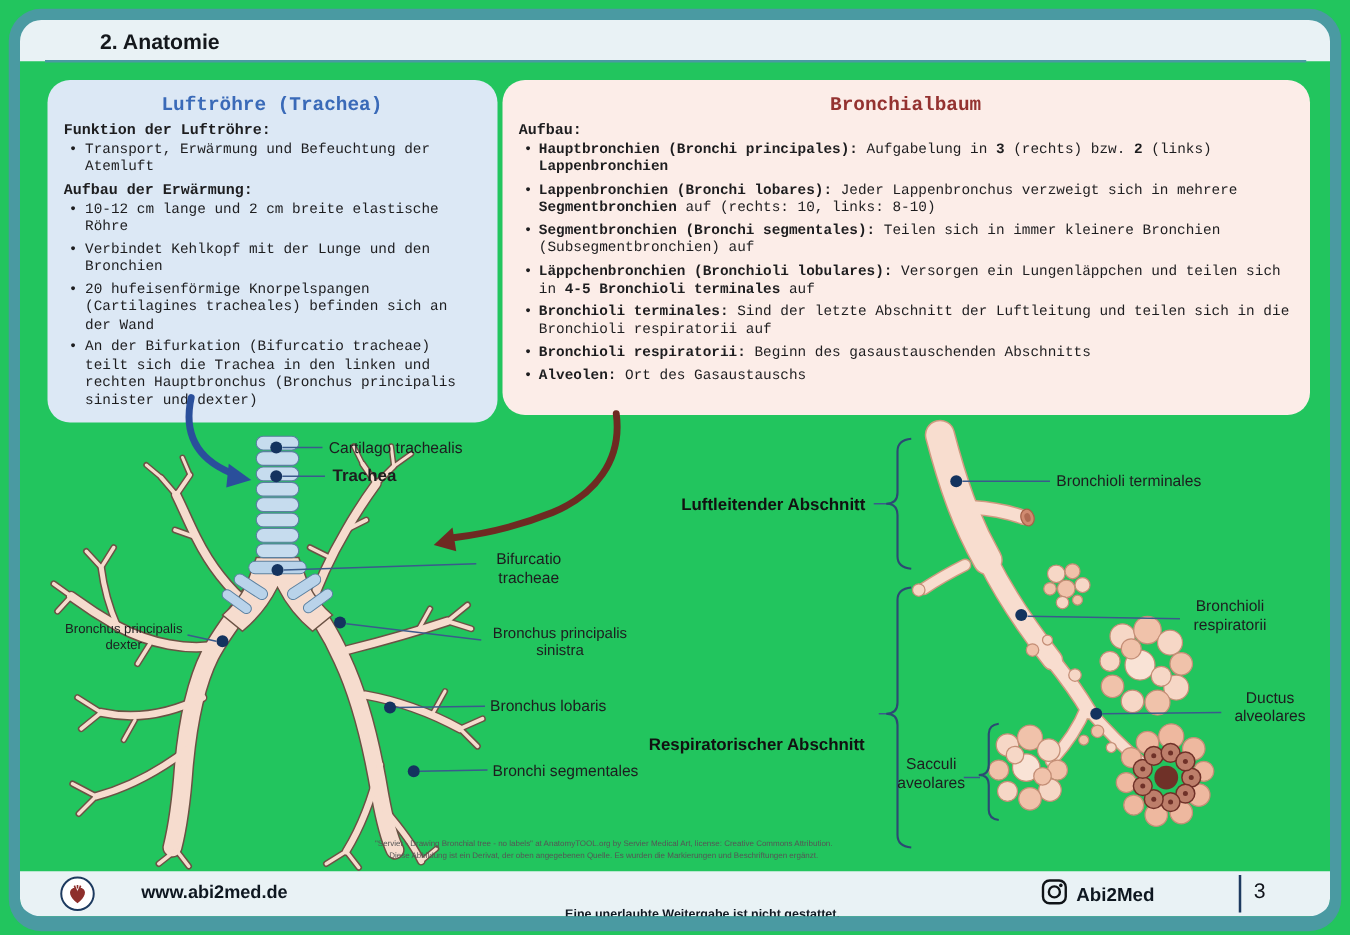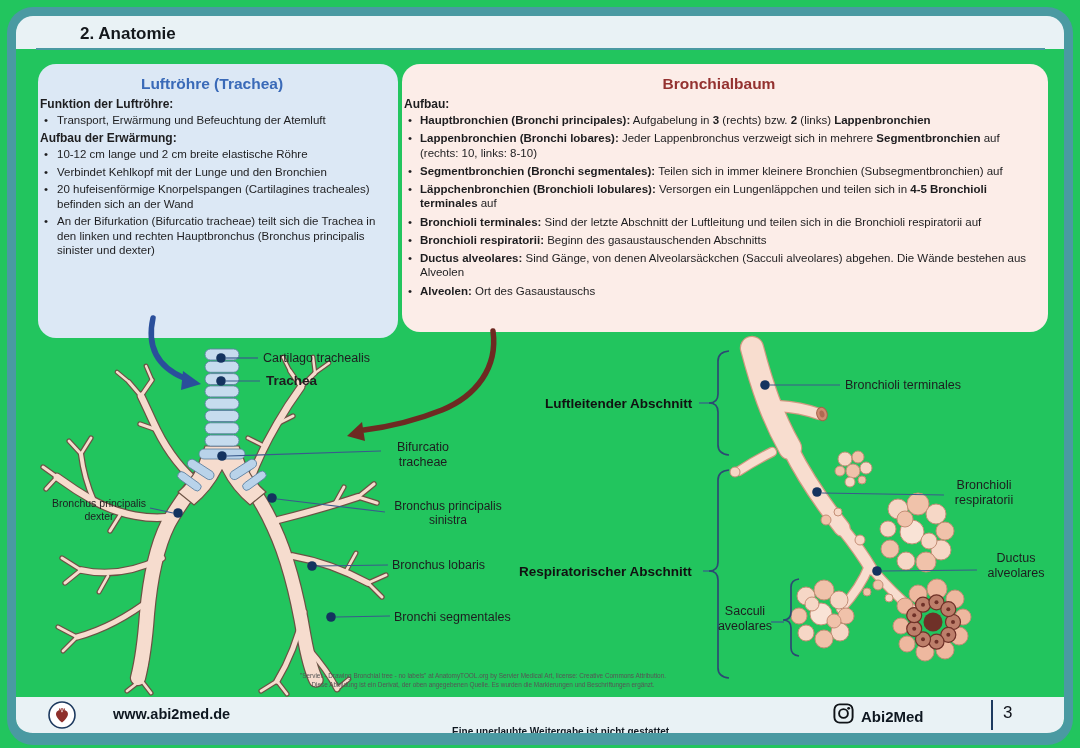--- a/index.html
+++ b/index.html
@@ -11,21 +11,21 @@
   html,body{margin:0;padding:0;background:#fff;}
   .page{position:relative;width:1080px;height:748px;background:#22c55e;overflow:hidden;
         font-family:"Liberation Sans",sans-serif;color:var(--text);}
   .band-top{position:absolute;left:16px;top:16px;right:16px;height:33px;background:var(--band);border-radius:14px 14px 0 0;}
   .band-bottom{position:absolute;left:16px;bottom:15px;right:16px;height:36px;background:var(--band);border-radius:0 0 14px 14px;}
   .rule{position:absolute;left:36px;right:35px;top:48px;height:2px;background:var(--frame);}
   .frame{position:absolute;left:7px;top:7px;right:7px;bottom:3px;border:9px solid var(--frame);
          border-bottom-width:12px;border-radius:26px;pointer-events:none;z-index:9;}
   .page-title{position:absolute;left:80px;top:24px;font-size:17px;font-weight:bold;color:#14181c;z-index:2;}
 
-  .box{position:absolute;border-radius:18px;padding:9px 14px 8px 2px;box-sizing:border-box;z-index:1;}
+  .box{position:absolute;border-radius:18px;padding:9px 14px 8px 13px;box-sizing:border-box;z-index:1;font-family:Liberation Mono, monospace;}
   .box-left{left:38px;top:64px;width:360px;height:274px;background:var(--left-box-bg);}
   .box-right{left:402px;top:64px;width:646px;height:268px;background:var(--right-box-bg);}
   .box-title{text-align:center;font-weight:bold;font-size:15.5px;margin:2px 0 4px 0;}
   .box-left .box-title{color:var(--left-box-title);}
   .box-right .box-title{color:var(--right-box-title);}
   .box-heading{font-weight:bold;font-size:12px;margin:2px 0 2px 0;}
   ul.bullets{list-style:none;margin:0 0 2px 0;padding:0;font-size:11.5px;line-height:1.24;}
   ul.bullets li{position:relative;padding-left:17px;margin:0 0 3.5px 0;}
   ul.bullets li::before{content:"\2022";position:absolute;left:4px;top:0;}
   .box-right ul.bullets li{padding-left:16px;margin-bottom:4px;}
@@ -77,21 +77,20 @@
   <div class="box box-right">
     <div class="box-title">Bronchialbaum</div>
     <div class="box-heading">Aufbau:</div>
     <ul class="bullets">
         <li><b>Hauptbronchien (Bronchi principales):</b><span> Aufgabelung in </span><b>3</b><span> (rechts) bzw. </span><b>2</b><span> (links) </span><b>Lappenbronchien</b></li>
         <li><b>Lappenbronchien (Bronchi lobares):</b><span> Jeder Lappenbronchus verzweigt sich in mehrere </span><b>Segmentbronchien</b><span> auf (rechts: 10, links: 8-10)</span></li>
         <li><b>Segmentbronchien (Bronchi segmentales):</b><span> Teilen sich in immer kleinere Bronchien (Subsegmentbronchien) auf</span></li>
         <li><b>Läppchenbronchien (Bronchioli lobulares):</b><span> Versorgen ein Lungenläppchen und teilen sich in </span><b>4-5 Bronchioli terminales</b><span> auf</span></li>
         <li><b>Bronchioli terminales:</b><span> Sind der letzte Abschnitt der Luftleitung und teilen sich in die Bronchioli respiratorii auf</span></li>
         <li><b>Bronchioli respiratorii:</b><span> Beginn des gasaustauschenden Abschnitts</span></li>
-        <li><b>Ductus alveolares:</b><span> Sind Gänge, von denen Alveolarsäckchen (Sacculi alveolares) abgehen. Die Wände bestehen aus Alveolen</span></li>
         <li><b>Alveolen:</b><span> Ort des Gasaustauschs</span></li>
       </ul>
   </div>
 
   <div class="ill">
     <svg viewBox="0 0 1080 748" width="1080" height="748">
 
       <g id="g-left-tree">
           <path d="M205,470 C192,488 178,505 168,524 C156,548 150,580 147,614 C145,642 142,662 138,678" fill="none" stroke="#6b5244" stroke-width="16.4" stroke-linecap="round" stroke-linejoin="round"></path>
           <path d="M200,485 C184,472 168,452 157,430 C151,418 146,406 141,396" fill="none" stroke="#6b5244" stroke-width="8.9" stroke-linecap="round" stroke-linejoin="round"></path>
@@ -343,21 +342,21 @@
     <div class="lbl b" style="left:266px;top:373px;font-size:13.5px;">Trachea</div>
     <div class="lbl pre c" style="left:383px;top:440px;width:80px;">Bifurcatio
 tracheae</div>
     <div class="lbl pre c" style="left:43px;top:497px;width:112px;font-size:10.5px;">Bronchus principalis
 dexter</div>
     <div class="lbl pre c" style="left:388px;top:499px;width:120px;font-size:12px;">Bronchus principalis
 sinistra</div>
     <div class="lbl" style="left:392px;top:558px;">Bronchus lobaris</div>
     <div class="lbl" style="left:394px;top:610px;">Bronchi segmentales</div>
     <div class="lbl sec" style="left:545px;top:396px;">Luftleitender Abschnitt</div>
-    <div class="lbl sec" style="left:519px;top:564px;">Respiratorischer Abschnitt</div>
+    <div class="lbl sec" style="left:519px;top:588px;">Respiratorischer Abschnitt</div>
     <div class="lbl" style="left:845px;top:378px;">Bronchioli terminales</div>
     <div class="lbl pre c" style="left:948px;top:478px;width:72px;">Bronchioli
 respiratorii</div>
     <div class="lbl pre c" style="left:983px;top:551px;width:66px;">Ductus
 alveolares</div>
     <div class="lbl pre c" style="left:712px;top:604px;width:66px;">Sacculi
 aveolares</div>
 
     <div class="attribution"><span>"Servier - Drawing Bronchial tree - no labels" at AnatomyTOOL.org by Servier Medical Art, license: Creative Commons Attribution.</span><br><span>Diese Abbildung ist ein Derivat, der oben angegebenen Quelle. Es wurden die Markierungen und Beschriftungen ergänzt.</span></div>
   </div>

